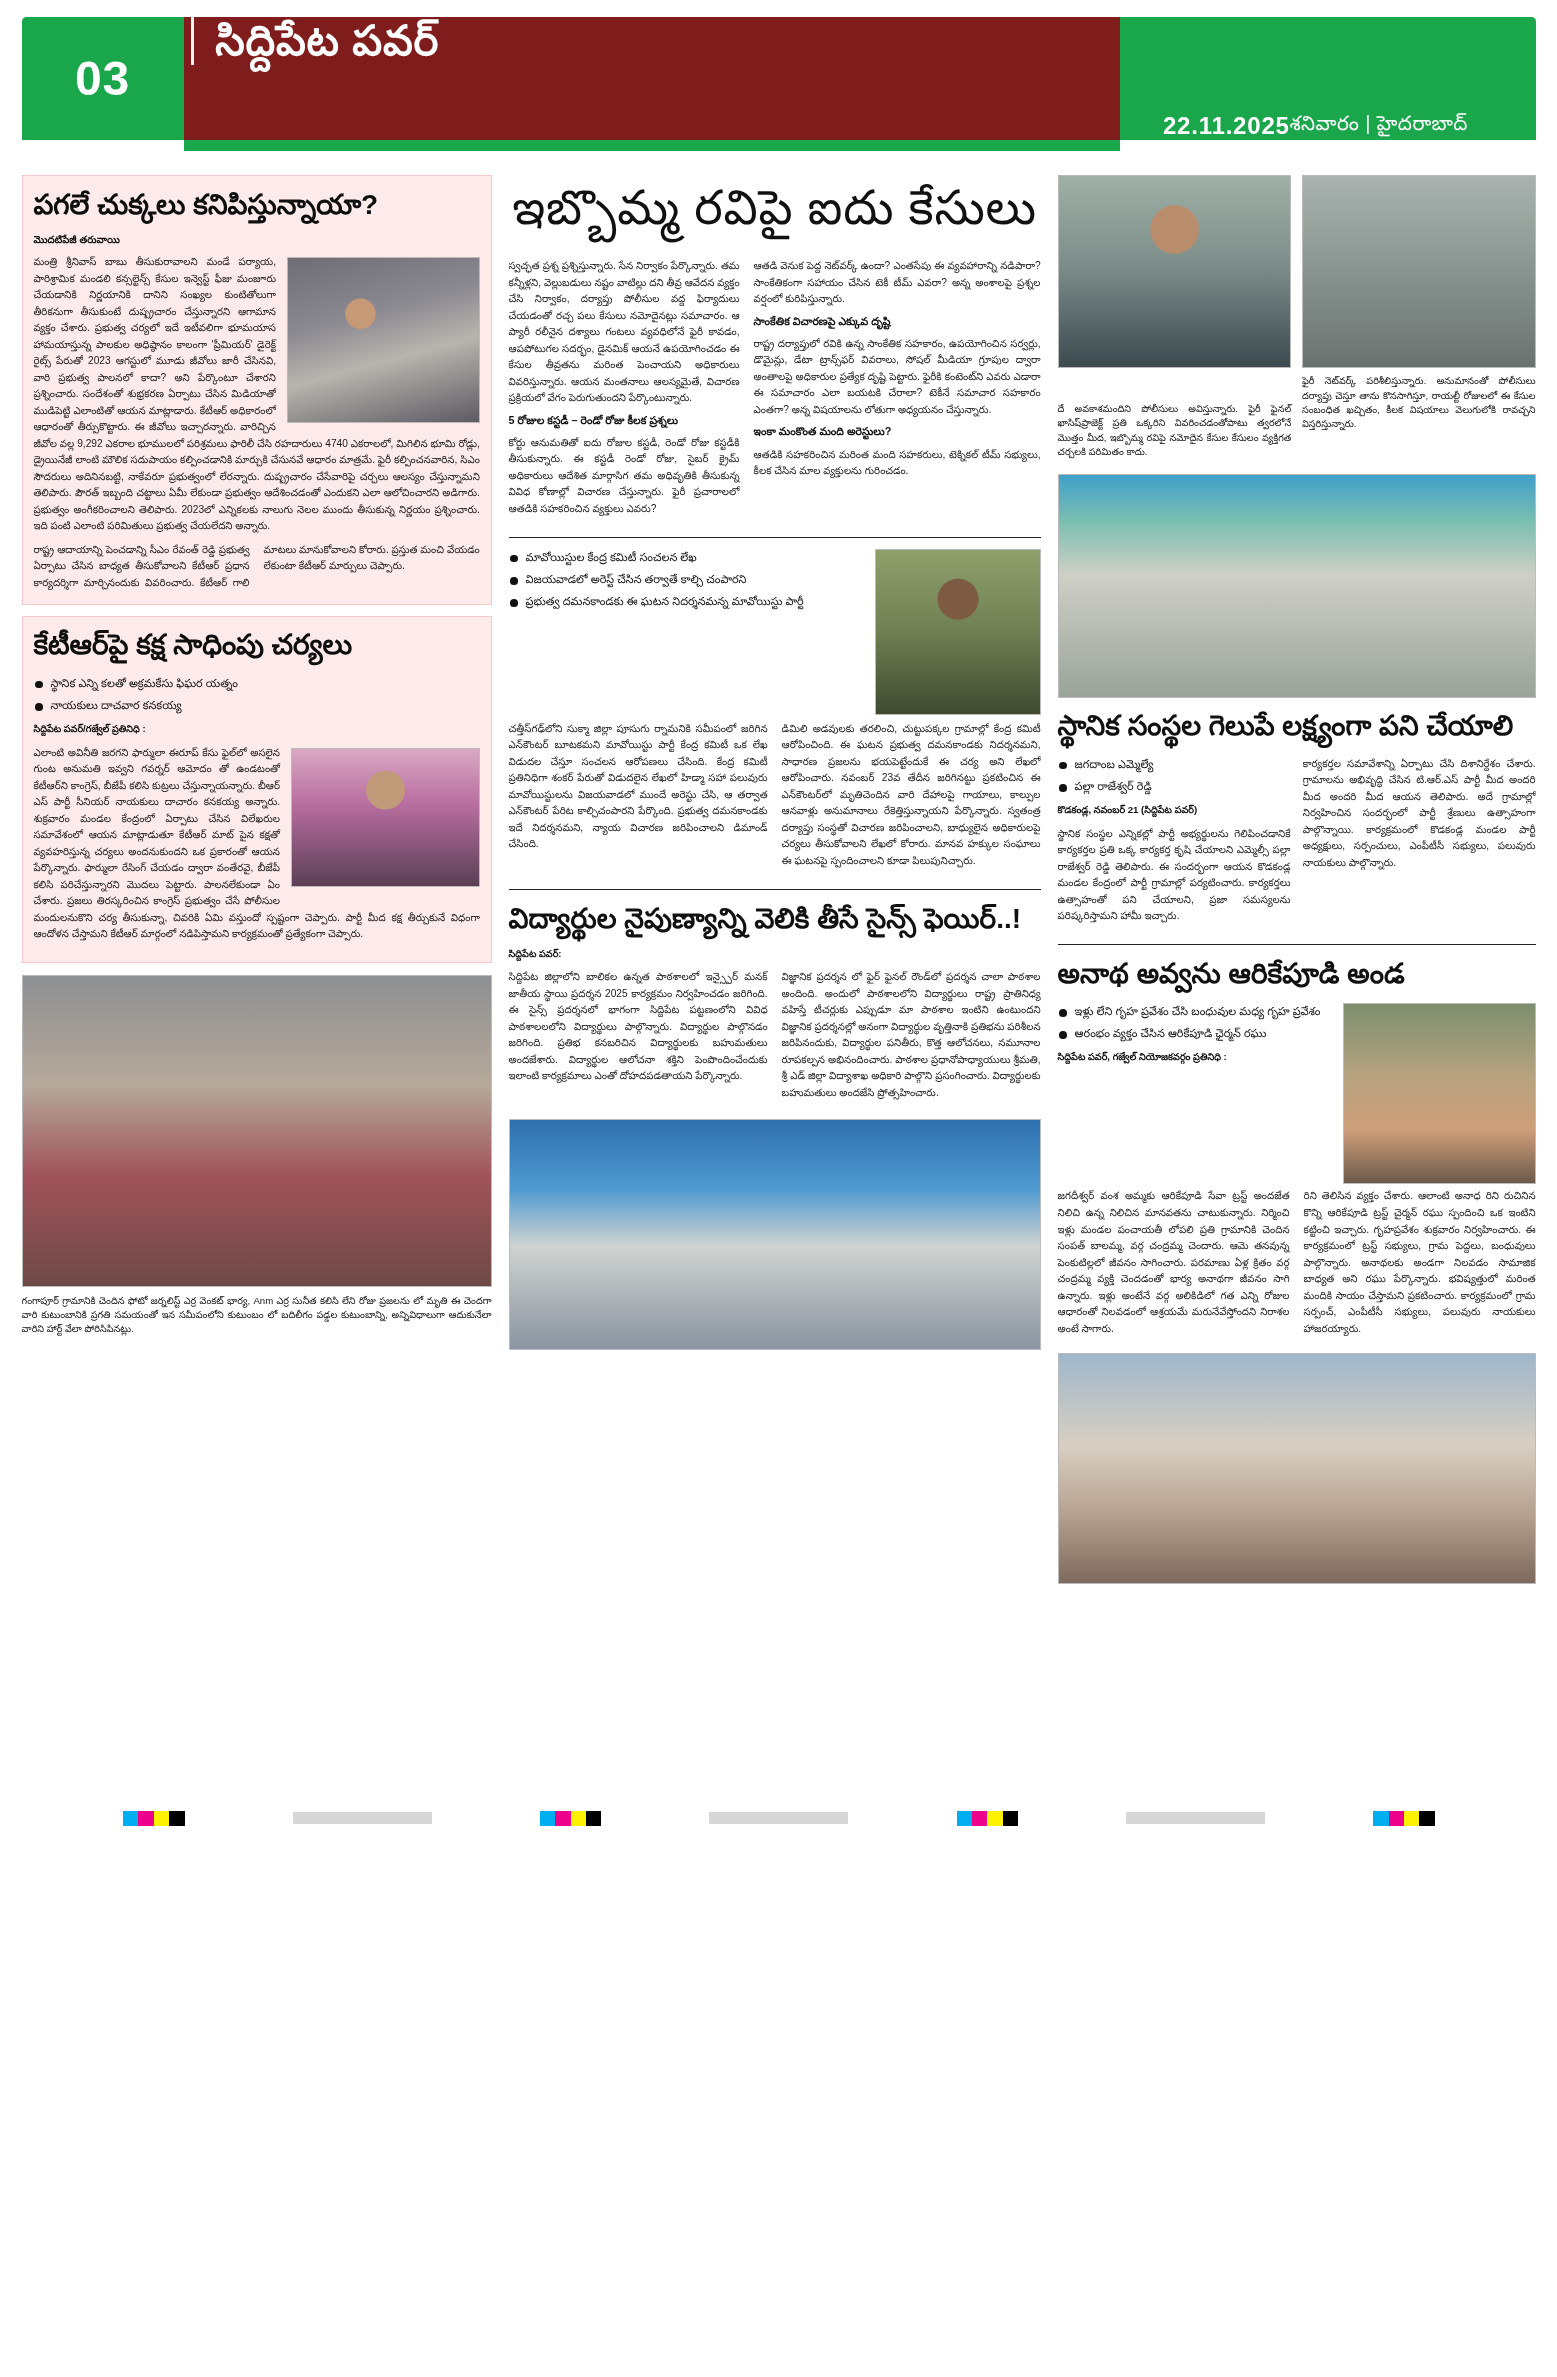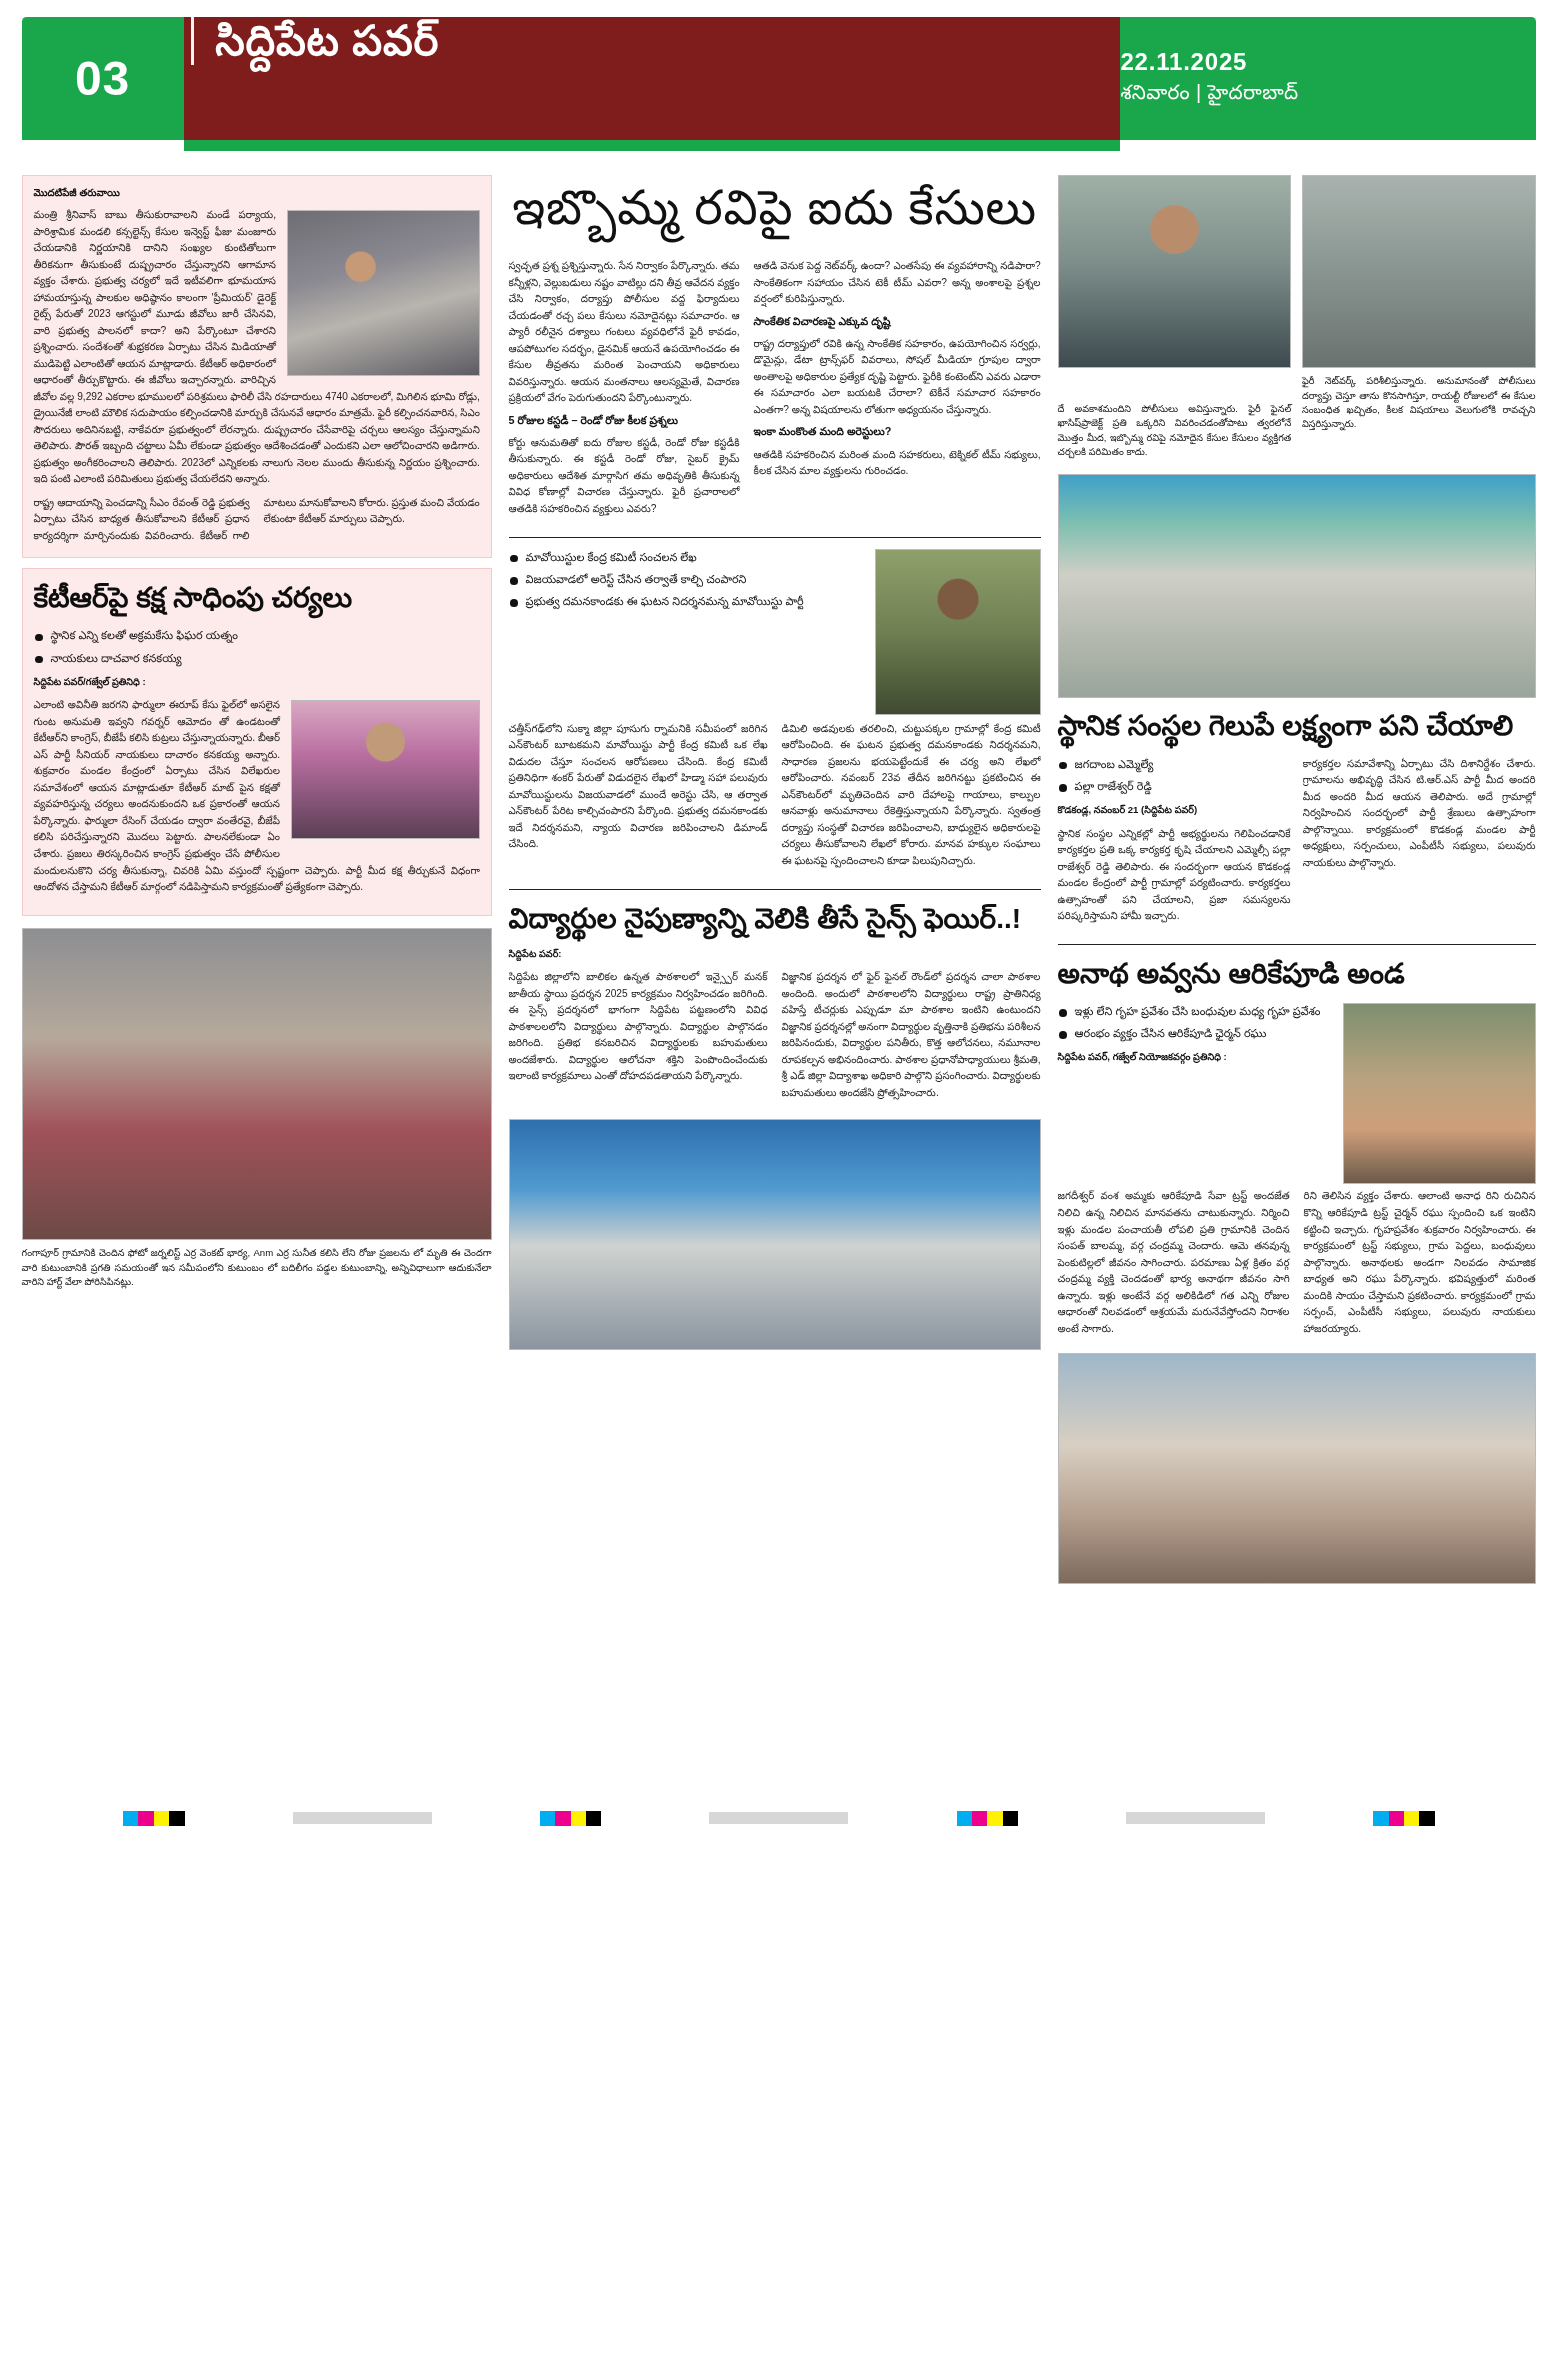--- a/index.html
+++ b/index.html
@@ -62,22 +62,21 @@
     color: #ffffff;
     font-size: 42px;
     font-weight: bold;
     letter-spacing: 0.8px;
   }
   .mast-right {
     width: 416px;
     background: #1aa64b;
     color: #fff;
     display: flex;
-    flex-direction: column;
-    align-items: flex-start;
+    align-items: flex-end;
     justify-content: center;
     padding-right: 26px;
     border-top-right-radius: 4.6px;
   }
   .mast-date {
     font-size: 24px;
     font-weight: bold;
     letter-spacing: 0.8px;
   }
   .mast-sub {
@@ -291,20 +290,21 @@
       <span class="mast-sub">శనివారం | హైదరాబాద్</span>
     </div>
     <div class="mast-underline"></div>
   </div>
 
   <div class="body-grid">
 
     <div class="col">
 
       <div class="tinted clearfix">
+        <div class="head-sec tele">పగలే చుక్కలు కనిపిస్తున్నాయా?</div>
         <div class="kicker">మొదటిపేజీ తరువాయి</div>
         <div class="photo ph-minister flow-img-right" style="width:193px;height:166px;"></div>
         <div class="bodytext">
           <p>మంత్రి శ్రీనివాస్ బాబు తీసుకురావాలని మండే పర్యాయ, పారిశ్రామిక మండలి కన్సల్టెన్స్ కేసుల ఇన్వెస్ట్ ఫీజు మంజూరు చేయడానికి నిర్ణయానికి దానిని సంఖ్యల కుంటితోలుగా తీరికనుగా తీసుకుంటే దుష్ప్రచారం చేస్తున్నారని ఆగామాన వ్యక్తం చేశారు. ప్రభుత్వ చర్యలో ఇదే ఇటీవలిగా భూమయాస హామయాస్తున్న పాలకుల అధిష్ఠానం కాలంగా 'ప్రీమియర్' డైరెక్ట్ రైట్స్ పేరుతో 2023 ఆగస్టులో మూడు జీవోలు జారీ చేసినవి, వారి ప్రభుత్వ పాలనలో కాదా? అని పేర్కొంటూ చేశారని ప్రశ్నించారు. సందేశంతో శుభ్రకరణ ఏర్పాటు చేసిన మిడియాతో ముడిపెట్టి ఎలాంటితో ఆయన మాట్లాడారు. కేటీఆర్ అధికారంలో ఆధారంతో తీర్పుకొట్టారు. ఈ జీవోలు ఇచ్చారన్నారు. వారిచ్చిన జీవోల వల్ల 9,292 ఎకరాల భూములలో పరిశ్రమలు ఫారిలీ చేసి రహదారులు 4740 ఎకరాలలో, మిగిలిన భూమి రోడ్లు, డ్రైయినేజీ లాంటి మౌలిక సదుపాయం కల్పించడానికి మార్చుకి చేసునవే ఆధారం మాత్రమే. ఫైరీ కల్పించనవారిన, సిఎం సౌదరులు అదినినబట్టి, నాకేవరూ ప్రభుత్వంలో లేరన్నారు. దుష్ప్రచారం చేసేవారిపై చర్చలు ఆలస్యం చేస్తున్నామని తెలిపారు. పౌరత్ ఇబ్బంది చట్టాలు ఏమీ లేకుండా ప్రభుత్వం ఆదేశించడంతో ఎందుకని ఎలా ఆలోచించారని అడిగారు. ప్రభుత్వం అంగీకరించాలని తెలిపారు. 2023లో ఎన్నికలకు నాలుగు నెలల ముందు తీసుకున్న నిర్ణయం ప్రశ్నించారు. ఇది పంటి ఎలాంటి పరిమితులు ప్రభుత్వ చేయలేదని అన్నారు.</p>
         </div>
         <div class="bodytext two-col" style="margin-top:3.1px;">
           <p>రాష్ట్ర ఆదాయాన్ని పెంచడాన్ని సీఎం రేవంత్ రెడ్డి ప్రభుత్వ ఏర్పాటు చేసిన బాధ్యత తీసుకోవాలని కేటీఆర్ ప్రధాన కార్యదర్శిగా మార్చినందుకు వివరించారు. కేటీఆర్ గాలి మాటలు మానుకోవాలని కోరారు. ప్రస్తుత మంచి వేయడం లేకుంటా కేటీఆర్ మార్పులు చెప్పారు.</p>
         </div>
       </div>
 

